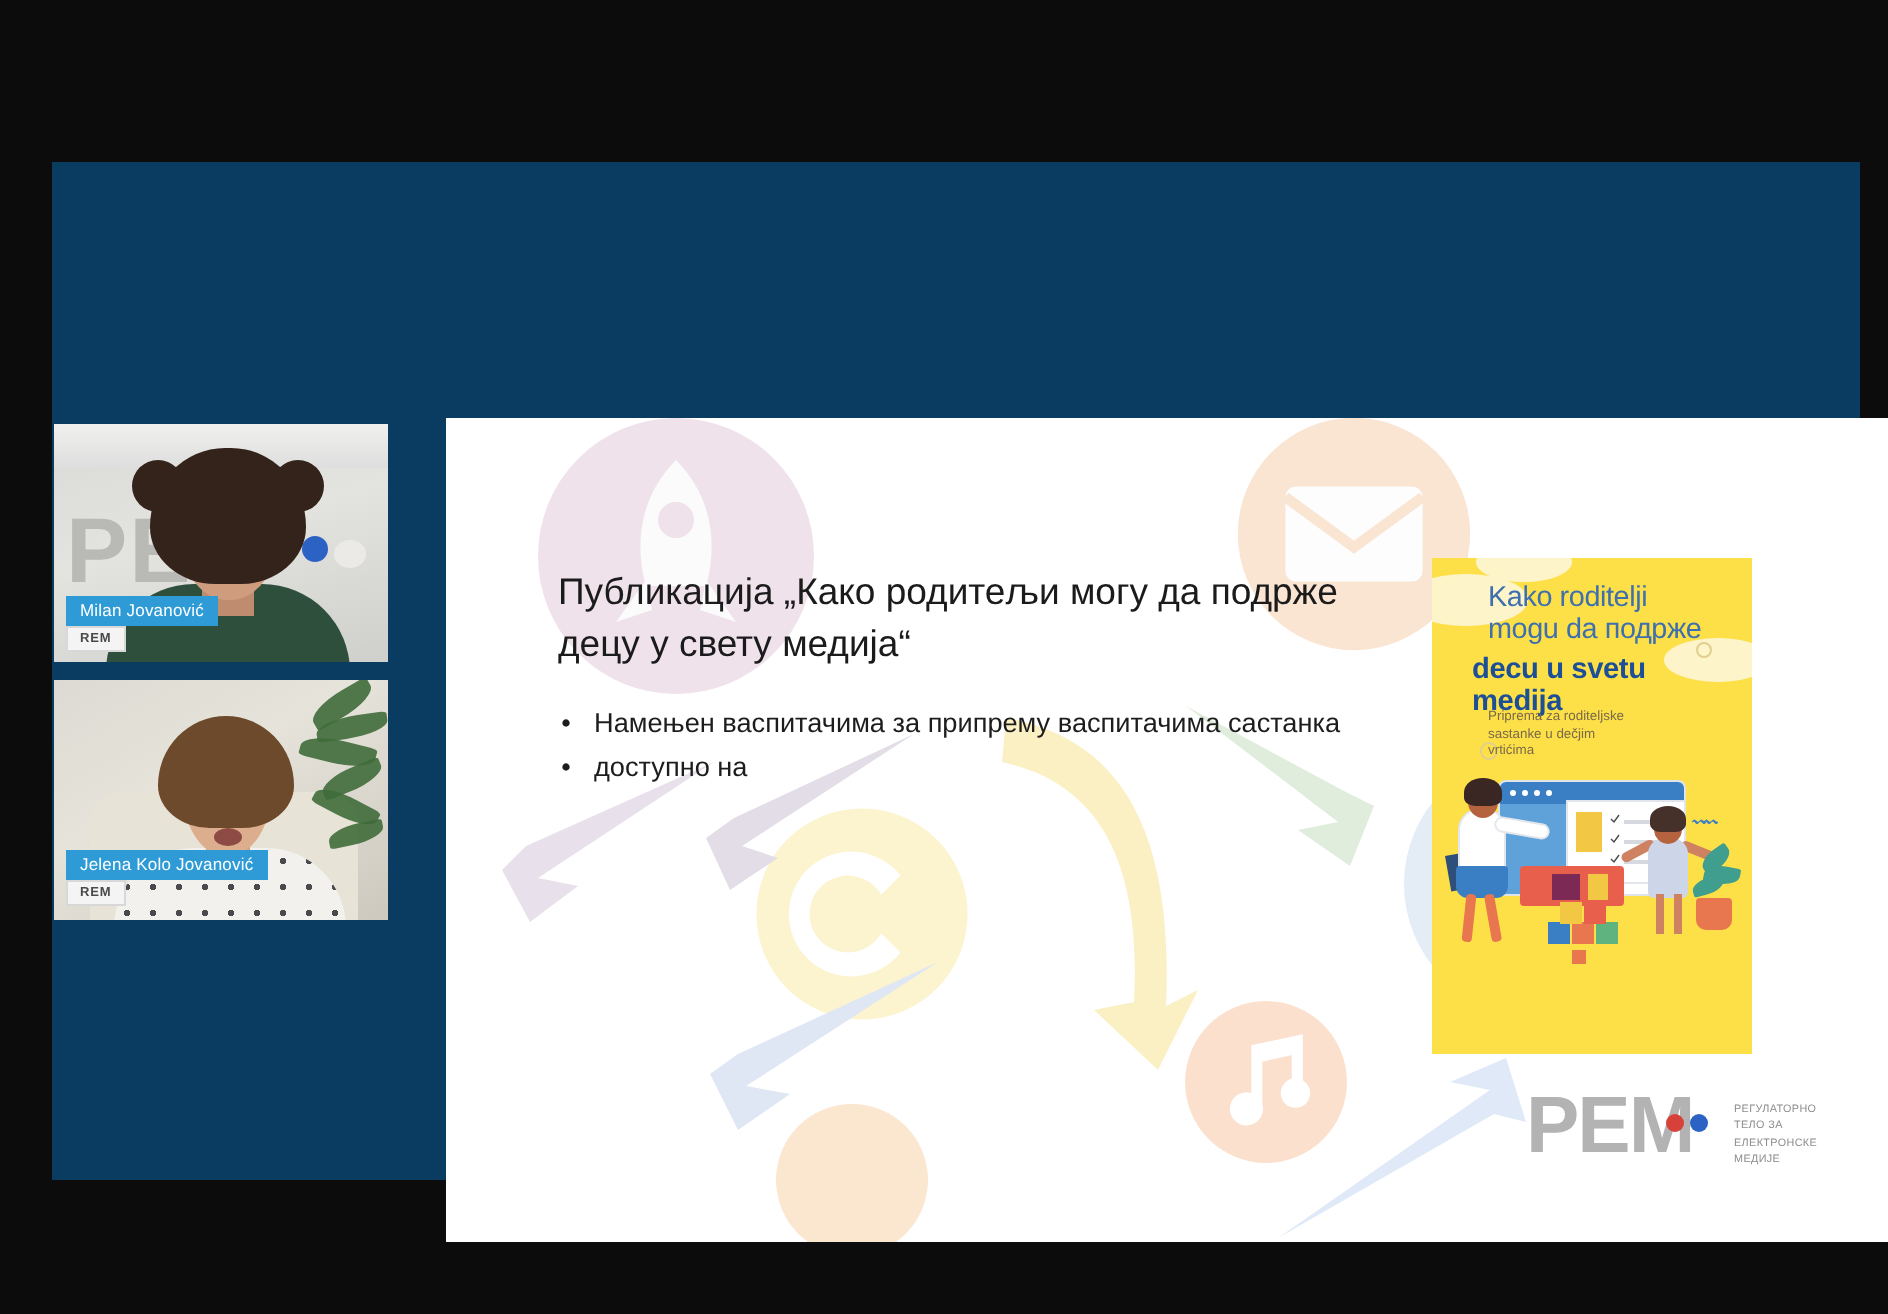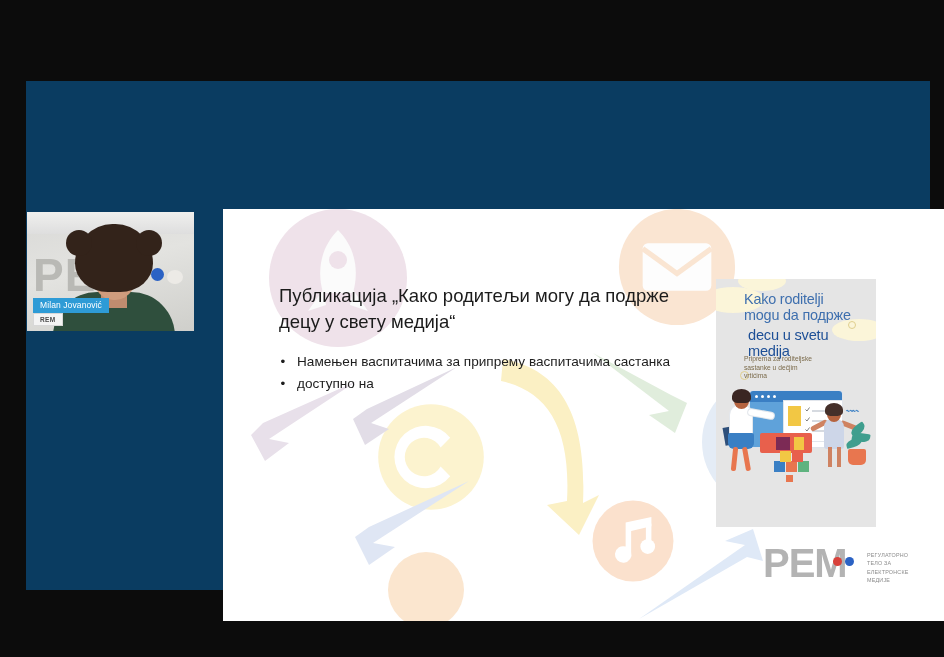--- a/index.html
+++ b/index.html
@@ -106,29 +106,29 @@
   #slide-title { position:absolute; left:56px; top:74px; width:400px;
                  font-size:18.5px; line-height:1.42; color:#1b1b1b; }
   #bullets { position:absolute; left:56px; top:143px; width:420px; }
   .bullet { display:flex; gap:10px; font-size:13.6px; line-height:1.47; color:#1d1d1d;
             margin-bottom:2px; }
   .bullet .dot { flex:0 0 auto; width:8px; text-align:center; }
   .url { color:#2f5d86; text-decoration:underline; }
 
   
   #cover { position:absolute; left:493px; top:70px; width:160px; height:248px;
-           background:#e5e5e5; overflow:hidden; }
+           background:#fde047; overflow:hidden; }
   .cv-cloud { position:absolute; background:#fdf6d7; border-radius:50%; opacity:.9; }
   .cv-c1{left:-14px;top:8px;width:62px;height:26px;}
   .cv-c2{right:-10px;top:40px;width:54px;height:22px;}
   .cv-c3{left:22px;top:-8px;width:48px;height:20px;}
   .cv-t1 { position:absolute; left:28px; top:12px; width:128px; font-size:14.4px;
            line-height:1.12; color:#3e6fae; letter-spacing:-.2px; }
-  .cv-t2 { position:absolute; left:32px; top:48px; width:128px; font-size:14.6px;
-           line-height:1.12; font-weight:normal; color:#1d4f96; letter-spacing:-.2px; }
+  .cv-t2 { position:absolute; left:20px; top:48px; width:128px; font-size:14.6px;
+           line-height:1.12; font-weight:bold; color:#1d4f96; letter-spacing:-.2px; }
   .cv-sub{ position:absolute; left:28px; top:76px; width:72px; font-size:6.7px;
            line-height:1.28; color:#7a6a4a; }
   .cv-art { position:absolute; left:8px; top:104px; width:146px; height:122px; }
 
   
   .a-win { position:absolute; left:26px; top:8px; width:92px; height:56px;
            background:#fff; border-radius:3px; box-shadow:0 0 0 1px #dfe3ea; }
   .a-winbar { position:absolute; left:0; top:0; width:100%; height:11px;
               background:#3a7fc4; border-radius:3px 3px 0 0; }
   .a-wdot { position:absolute; top:4px; width:3px;height:3px;background:#fff;border-radius:50%;}
@@ -416,14 +416,40 @@
           <i class="p1-eye r"></i>
         <i class="p1-nose"></i>
           <i class="p1-mouth"></i>
       </div>
       <div class="p1-hair"></div>
     </div>
     <div class="nameplate">Milan Jovanović</div>
     <div class="rembadge">REM</div>
   </div>
 
+  <div id="tile-2" class="video-tile">
+    <div class="tile-photo">
+      <div class="bg2"></div>
+      <div class="bg2-chair"></div>
+      <div class="plant">
+        <i class="leaf l1"></i>
+          <i class="leaf l2"></i>
+          <i class="leaf l3"></i>
+        <i class="leaf l4"></i>
+          <i class="leaf l5"></i>
+          <i class="leaf l6"></i>
+      </div>
+      <div class="p2-body"></div>
+      <div class="p2-neck"></div>
+      <div class="p2-face">
+        <i class="p2-brow l"></i>
+          <i class="p2-brow r"></i>
+        <i class="p2-eye l"></i>
+          <i class="p2-eye r"></i>
+        <i class="p2-mouth"></i>
+      </div>
+      <div class="p2-hair"></div>
+    </div>
+    <div class="nameplate">Jelena Kolo Jovanović</div>
+    <div class="rembadge">REM</div>
+  </div>
 
 </div>
 
 </body></html>

